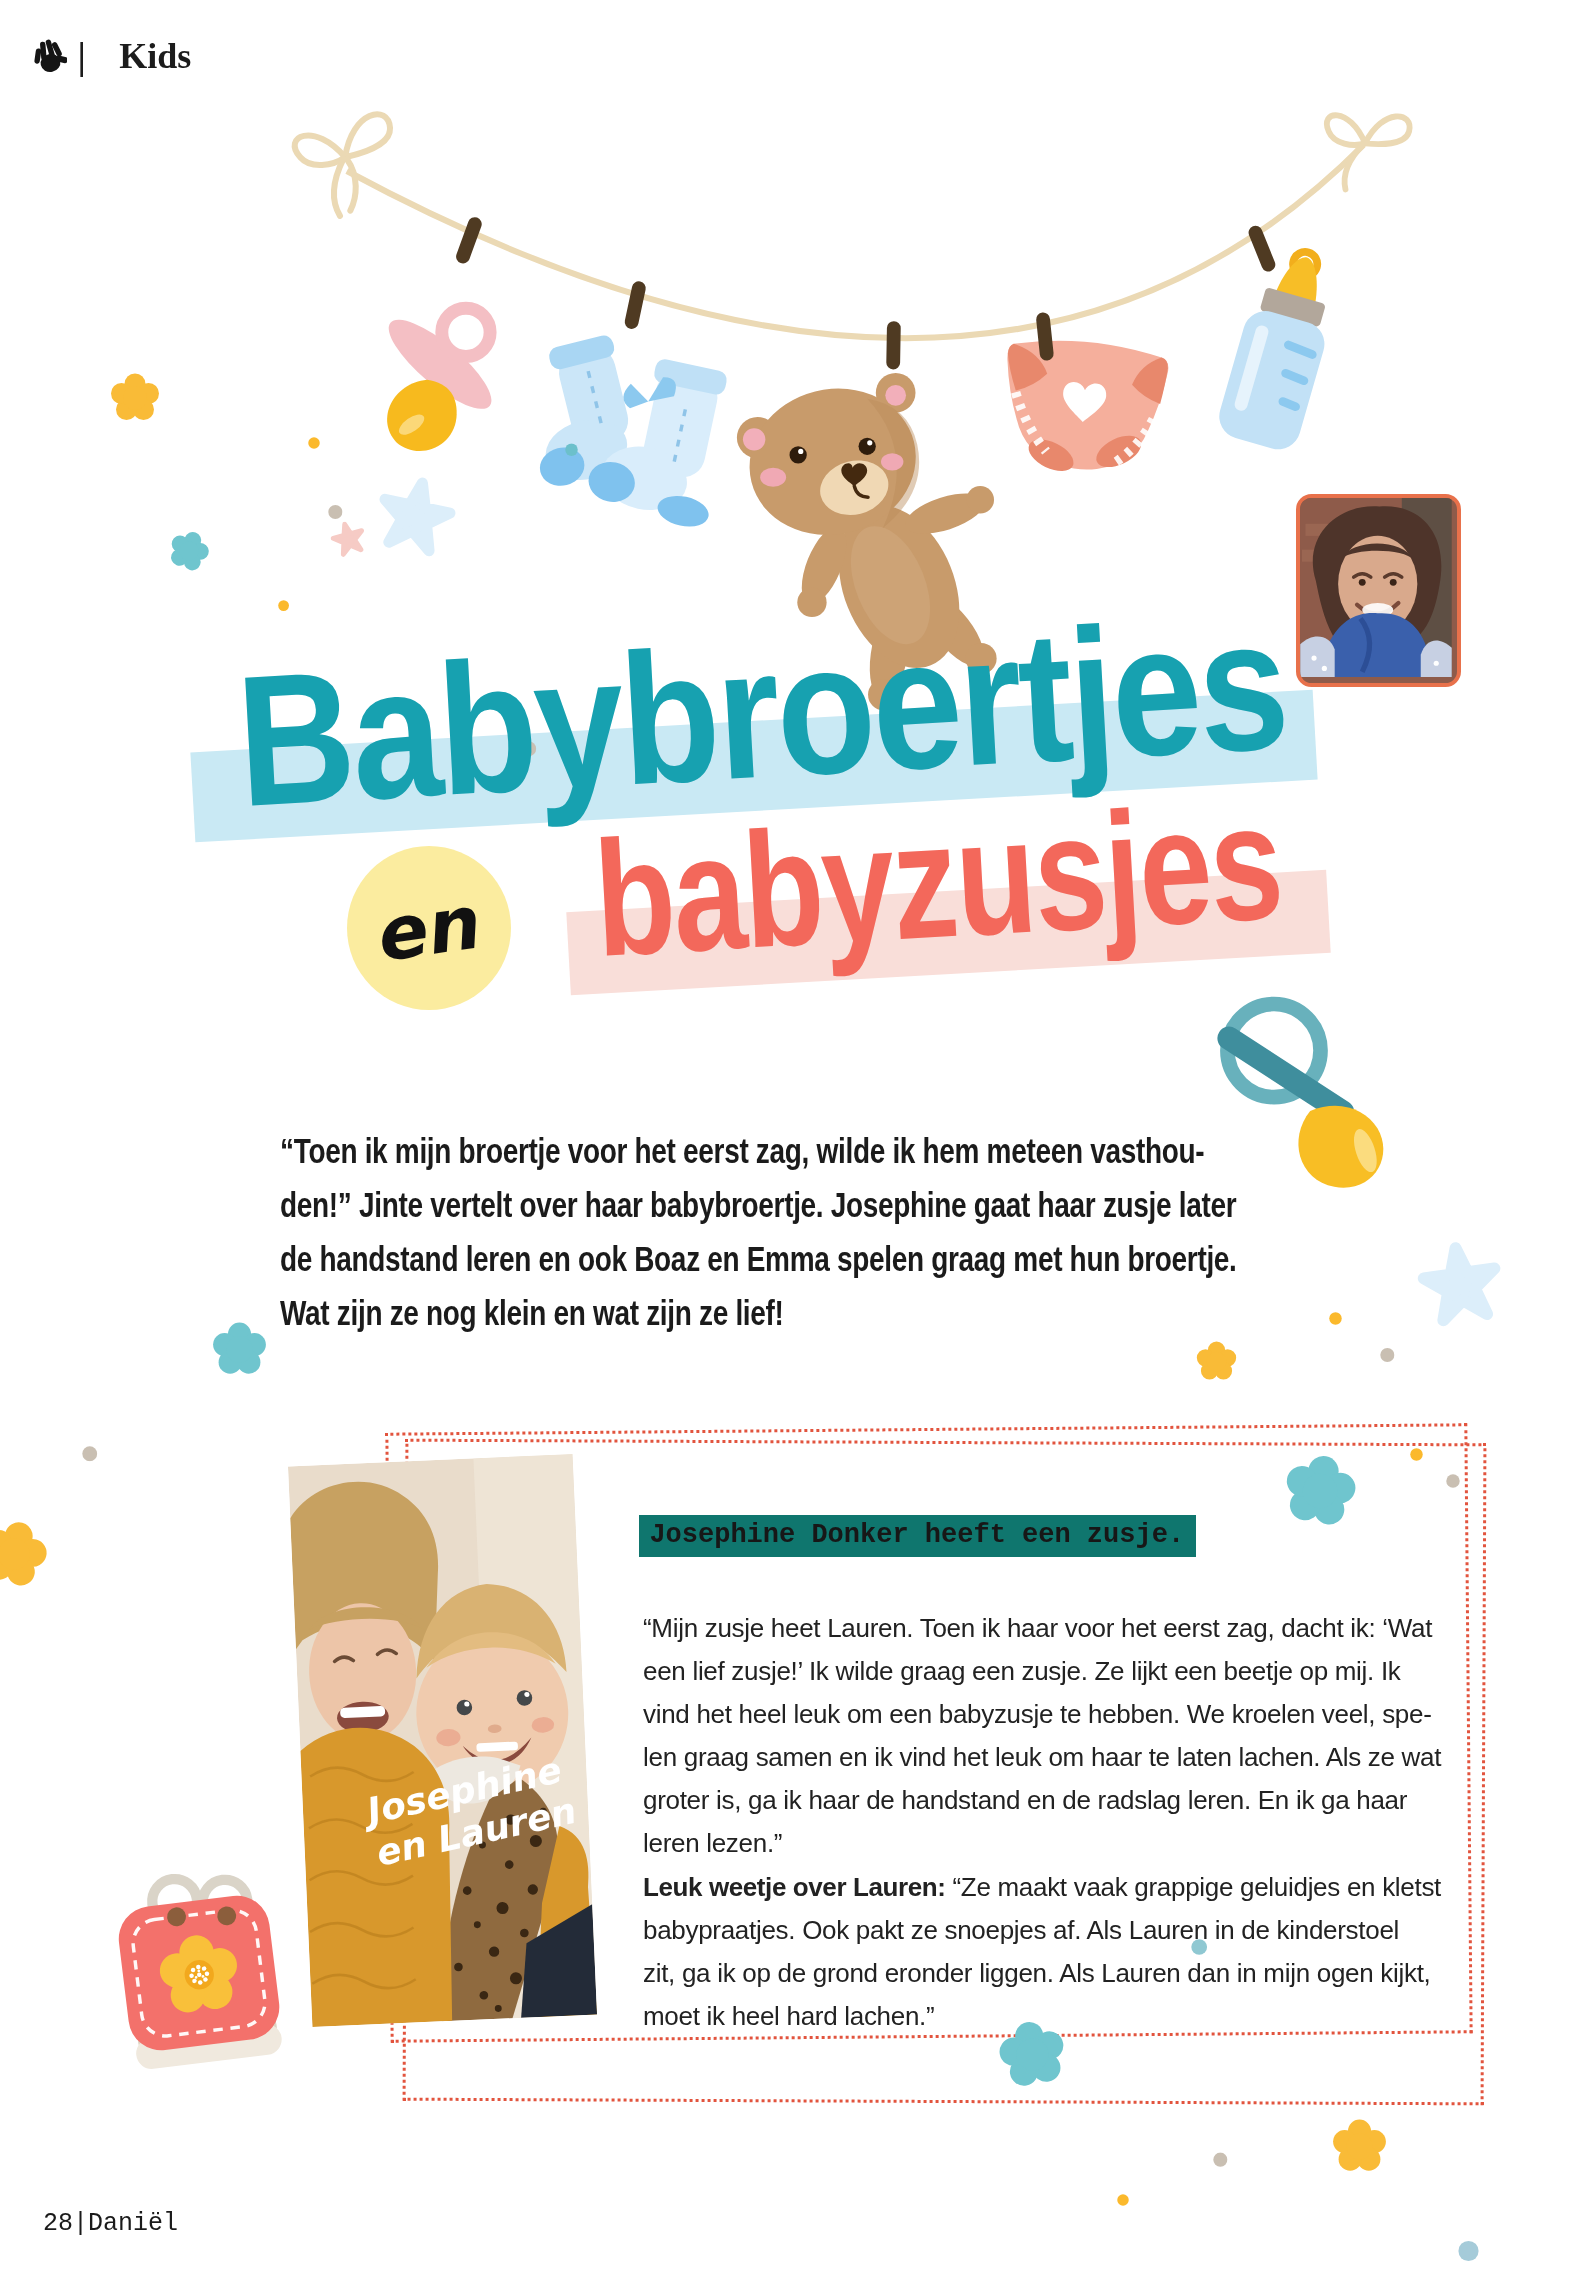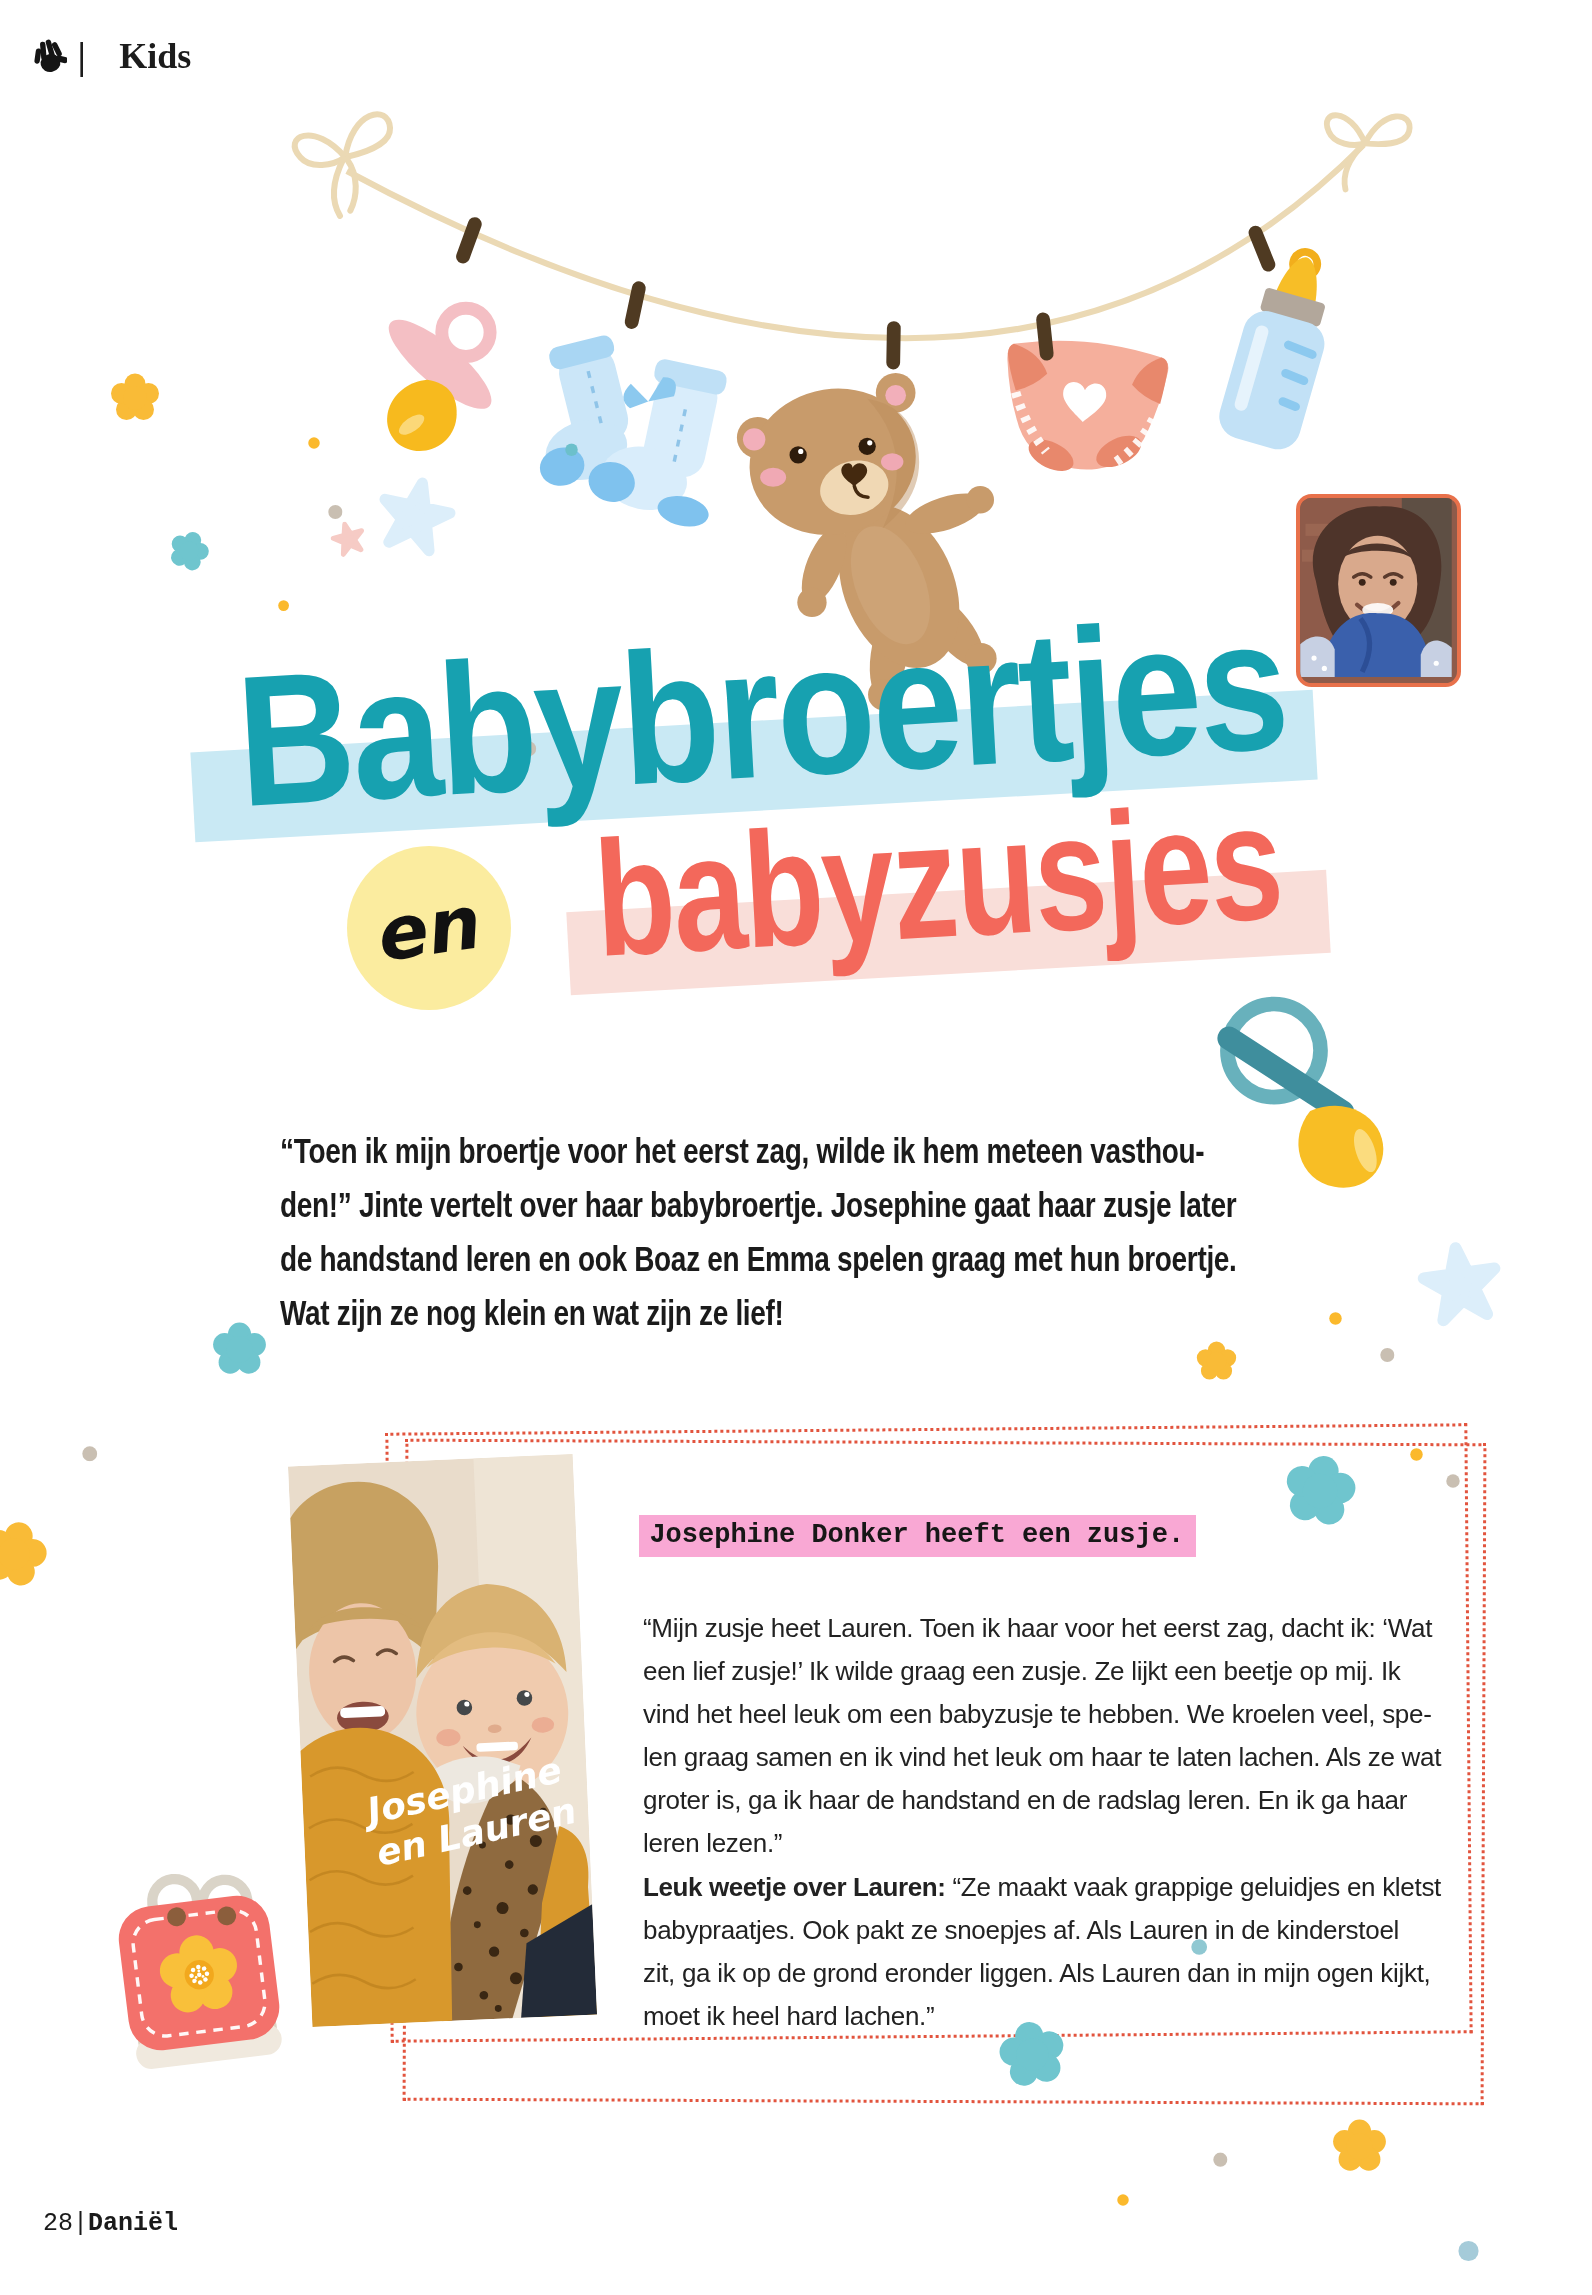--- a/index.html
+++ b/index.html
@@ -34,21 +34,21 @@
   .intro{position:absolute;left:280px;top:1124px;z-index:3;font-weight:700;font-size:35px;line-height:54px;
          letter-spacing:-0.4px;color:#1b1b1b;white-space:pre-line;transform:scaleX(0.80);transform-origin:0 0;width:1294px;}
 
   
   .dotrect{position:absolute;border:3.5px dotted #E2543E;z-index:1;}
   .dotrect.r1{left:388px;top:1428px;width:1076px;height:604px;transform:rotate(-0.5deg);}
   .dotrect.r2{left:404px;top:1441px;width:1075px;height:656px;transform:rotate(0.25deg);}
 
   
   .article-heading{position:absolute;left:639px;top:1515px;z-index:4;}
-  .article-heading span{display:inline-block;background:#f9a8d4;padding:5.2px 12px 7px 10.4px;
+  .article-heading span{display:inline-block;background:#0f766e;padding:5.2px 12px 7px 10.4px;
       font-family:"Liberation Mono", monospace;font-weight:700;font-size:27px;color:#171717;white-space:nowrap;}
   .body-text{position:absolute;z-index:4;font-size:26px;line-height:43px;letter-spacing:-0.3px;color:#222;
              white-space:pre-line;width:872px;}
   .para1{left:643px;top:1581px;}
   .para2{left:643px;top:1840px;}
   .para2 b{letter-spacing:-0.4px;}
 
   
   .kids-photo{position:absolute;left:300px;top:1460px;width:285px;height:561px;z-index:4;
               transform:rotate(-2.5deg);transform-origin:50% 50%;overflow:hidden;}
@@ -59,21 +59,21 @@
   .bag{position:absolute;left:102px;top:1854px;z-index:6;}
   .pacifier2{position:absolute;left:1184px;top:973px;z-index:2;}
   .garland{position:absolute;left:0;top:0;z-index:1;}
 
   
   .deco{position:absolute;z-index:2;overflow:visible;}
 
   
   .footer{position:absolute;left:43px;top:2209px;z-index:5;font-family:"Liberation Mono", monospace;
           font-size:25px;color:#1a1a1a;display:flex;align-items:baseline;}
-  .footer .mag{font-weight:700;}
+  .footer .mag{font-weight:400;}
 </style>
 </head>
 <body>
 
 <div class="page">
 
   <svg width="0" height="0" style="position:absolute">
     <defs>
       <symbol id="sym-flower" viewBox="0 0 100 100">
         <circle cx="50" cy="22" r="21"></circle>

